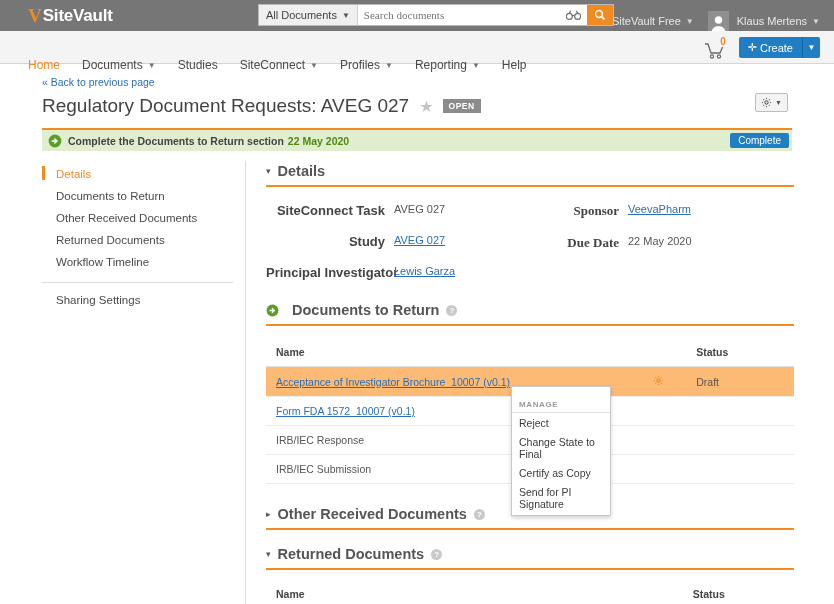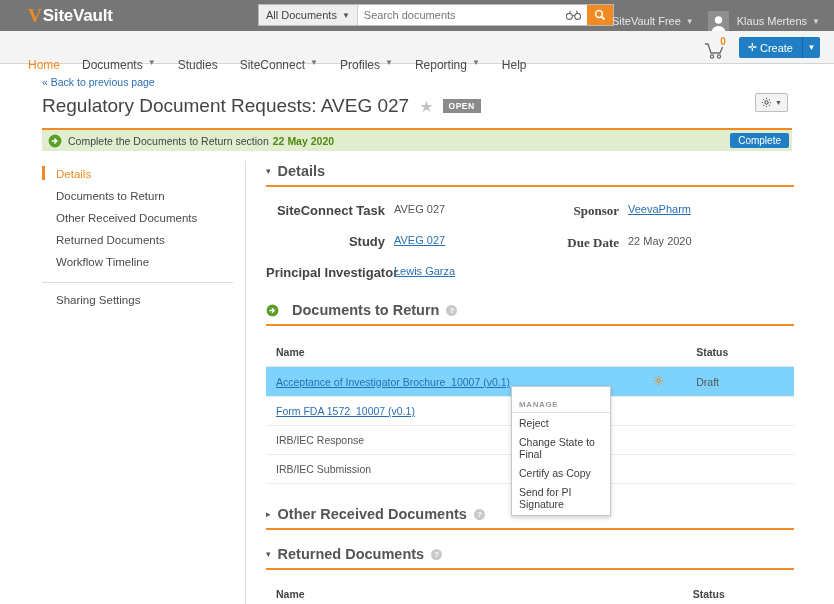--- a/index.html
+++ b/index.html
@@ -35,21 +35,21 @@
     border:1px solid #b9b9b9; background:#fff;
   }
   .search-scope {
     background:#efefef; border-right:1px solid #cfcfcf;
     display:flex; align-items:center; padding:0 7px;
     font-size:11px; color:#444; white-space:nowrap;
   }
   .search-scope .caret { margin-left:5px; font-size:8px; color:#555; }
   .search-input {
     border:0; outline:0; width:202px; padding:0 6px;
-    font-size:11px; color:#555; font-family:Liberation Sans, sans-serif;
+    font-size:11px; color:#555; font-family:Liberation Serif, serif;
     background:transparent;
   }
   .binoc { display:flex; align-items:center; padding:0 6px; }
   .search-btn {
     background:#f18a21; width:26px; display:flex;
     align-items:center; justify-content:center; cursor:pointer;
   }
 
   .top-right {
     position:absolute; right:14px; top:0; height:42px;
@@ -65,21 +65,21 @@
     overflow:hidden; margin-right:-6px;
   }
 
   
   .navbar {
     height:33px; background:#f4f4f4; border-bottom:1px solid #d5d5d5;
     display:flex; align-items:center; padding-left:28px; position:relative;
   }
   .nav-item {
     font-size:12px; color:#4a4a4a; margin-right:22px;
-    display:flex; white-space:nowrap; cursor:pointer;margin-top:36px;
+    display:flex; align-items:center; white-space:nowrap; cursor:pointer;margin-top:36px;
   }
   .nav-item.active { color:#f18a21; }
   .nav-item .caret { margin-left:5px; font-size:8px; color:#777; }
 
   .nav-right { position:absolute; right:14px; top:0; height:33px; display:flex; align-items:center; gap:12px; }
   .cart { position:relative; width:24px; height:22px; display:flex; align-items:flex-end; justify-content:center; cursor:pointer;}
   .cart-badge {
     position:absolute; top:-1px; right:1px; color:#f18a21;
     font-size:10px; font-weight:bold;
   }
@@ -121,21 +121,21 @@
   .gear-btn .caret { font-size:7px; color:#555; }
 
   
   .alertbar {
     margin:11px 42px 0 42px; height:23px;
     background:#e1edcf; border-top:2px solid #f18a21;
     display:flex; align-items:center; padding:0 6px 0 6px;
     position:relative;
   }
   .alert-ico { margin-right:6px; display:flex; align-items:center; }
-  .alert-text { font-size:10.5px; font-weight:normal; color:#444; }
+  .alert-text { font-size:10.5px; font-weight:bold; color:#444; }
   .alert-date { font-size:10.5px; font-weight:bold; color:#4f8a10; margin-left:4px; }
   .complete-btn {
     position:absolute; right:3px; top:3px;
     background:#1f7ec4; color:#fff; font-size:10px;
     padding:2px 8px; border-radius:2px; cursor:pointer;
   }
 
   
   .cols { display:flex; margin-left:42px; margin-top:10px; }
   .sidebar {
@@ -187,21 +187,21 @@
     padding:0 0 8px 10px; border-bottom:1px solid #e2e2e2;
   }
   .doctable td {
     font-size:10.5px; color:#555; padding:8px 0 8px 10px;
     border-bottom:1px solid #ececec; height:24px;
   }
   .doctable .c-name { width:245px; }
   .doctable .c-gear { width:28px; }
   .doctable .c-status { width:70px; }
   .doc-link { color:#2a6fb5; text-decoration:underline; cursor:pointer; }
-  tr.row-hl td { background:#7dd3fc; }
+  tr.row-hl td { background:#fdba74; }
   .row-gear { color:#f18a21; font-size:11px; cursor:pointer; }
 
   
   .ctxmenu {
     position:absolute; width:100px; background:#fff;
     border:1px solid #c8c8c8; box-shadow:0 2px 4px rgba(0,0,0,0.18);
     z-index:40; padding-bottom:2px;
   }
   .ctx-head {
     font-size:8px; font-weight:bold; color:#9a9a9a;

